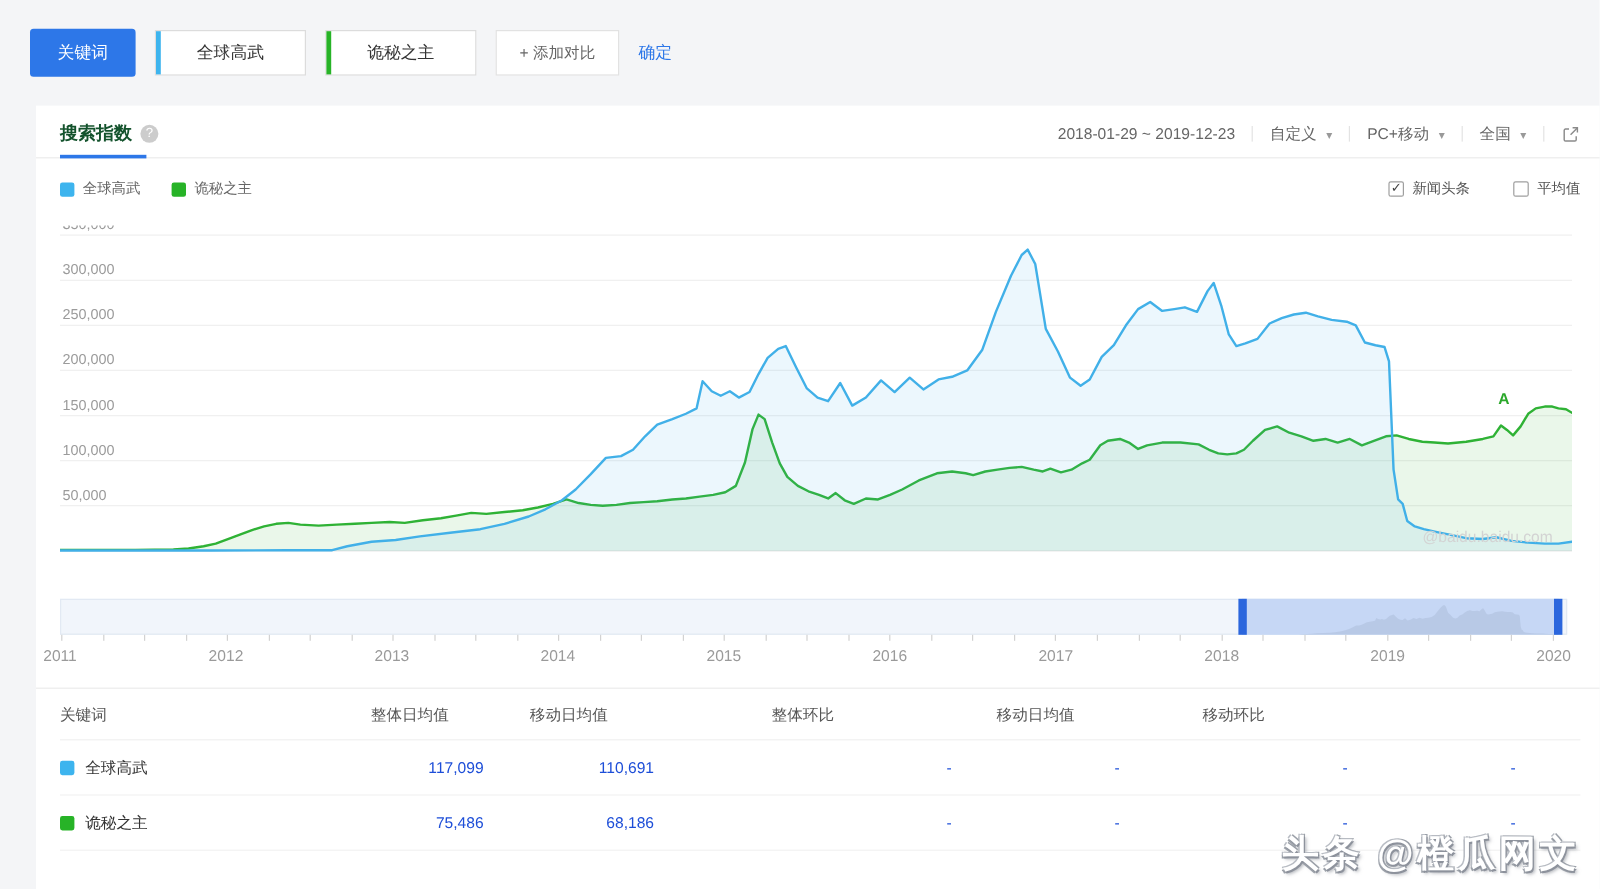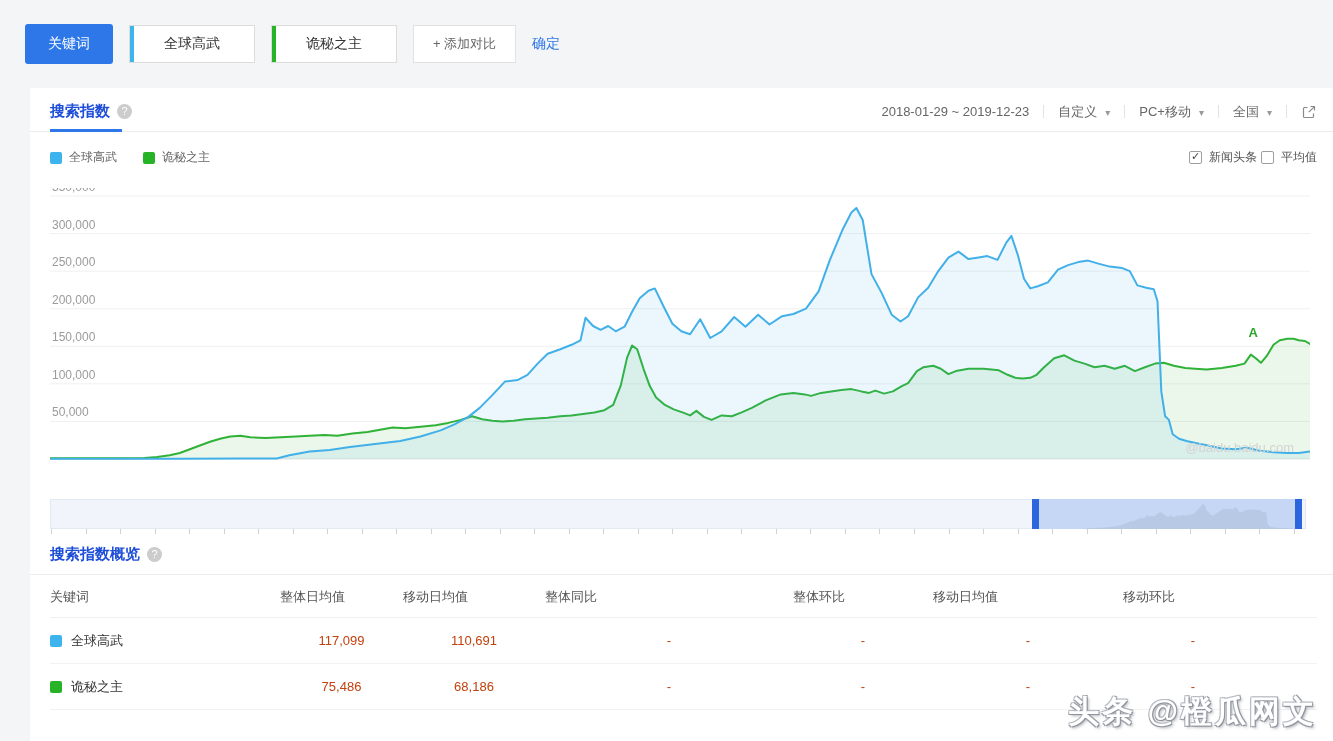--- a/index.html
+++ b/index.html
@@ -14,38 +14,38 @@
             border-radius:3px; border:none; display:flex; align-items:center; cursor:pointer; }
   .chip { position:relative; height:38px; width:126px; background:#fff; border:1px solid #dcdcdc;
           display:flex; align-items:center; justify-content:center; font-size:14px; color:#333; cursor:pointer; }
   .chip-bar { position:absolute; left:0; top:0; bottom:0; width:4px; }
   .chip-add { height:38px; width:103px; background:#fff; border:1px solid #e2e2e2; color:#666;
               font-size:13px; display:flex; align-items:center; justify-content:center; cursor:pointer; }
   .confirm { color:#2d77e8; font-size:14px; cursor:pointer; }
   
   .card { position:absolute; top:88px; left:30px; right:0; bottom:0; background:#fff; padding:0 16px 0 20px; }
   .sec-head { display:flex; align-items:center; padding-top:14px; }
-  .sec-title { font-size:15px; font-weight:bold; color:#1d4ed8; }
+  .sec-title { font-size:15px; font-weight:bold; color:#14532d; }
   .qmark { width:15px; height:15px; border-radius:50%; background:#ccc; color:#fff; font-size:11px;
            line-height:15px; text-align:center; margin-left:7px; cursor:pointer; }
   .qmark::after { content:"?"; }
   .head-right { margin-left:auto; display:flex; align-items:center; font-size:13px; color:#666; }
   .vsep { width:1px; height:13px; background:#e3e3e3; margin:0 14px; }
   .filter { display:flex; align-items:center; cursor:pointer; }
   .caret { margin-left:8px; }
   .caret::after { content:"▾"; color:#999; font-size:10px; }
   .export-btn { cursor:pointer; display:flex; align-items:center; }
   .divider { height:1px; background:#ececec; margin:10px -16px 0 -20px; position:relative; }
   .tab-ind { position:absolute; left:20px; top:-2px; width:72px; height:3px; background:#2d77e8; }
   
   .legend-row { margin-top:17px; display:flex; align-items:center; }
   .lg-item { display:flex; align-items:center; margin-right:26px; cursor:pointer; }
   .lg-sw { width:12px; height:12px; border-radius:2px; }
   .lg-label { font-size:12px; color:#666; margin-left:7px; }
-  .cbx-group { margin-left:auto; display:flex; gap:4px; }
+  .cbx-group { margin-left:auto; display:flex; gap:36px; }
   .cbx { display:flex; align-items:center; cursor:pointer; }
   .cbx-box { width:13px; height:13px; border:1px solid #9f9f9f; border-radius:2px; background:#fff; position:relative; }
   .cbx-box.on::after { content:"✓"; position:absolute; left:1px; top:-2px; font-size:11px; font-weight:bold; color:#444; }
   .cbx-label { font-size:12px; color:#555; margin-left:7px; }
   
   .chart-wrap { position:relative; margin-top:22px; width:1260px; height:273px; }
   .chart-svg { position:absolute; inset:0; }
   .xlabels { position:absolute; top:100%; left:0; right:0; height:18px; margin-top:6px; }
   .xlabel { position:absolute; transform:translateX(-50%); font-size:12px; color:#9b9b9b; white-space:nowrap; }
   .chart-watermark { position:absolute; right:16px; bottom:6px; color:#d3d3d3; font-size:13px; }
@@ -54,27 +54,27 @@
   .slider-sel { position:absolute; top:-1px; bottom:-1px; background:#c6d7f5; cursor:grab; }
   .sil { position:absolute; inset:0; width:100%; height:100%; }
   .handle { position:absolute; top:-1px; bottom:-1px; width:7px; background:#2b66dd; cursor:ew-resize; }
   .stick { position:absolute; bottom:-6px; width:1px; height:5px; background:#d2d2d2; }
   .years { position:relative; margin-top:10px; height:18px; width:1256px; }
   .year { position:absolute; transform:translateX(-50%); font-size:13px; color:#9a9a9a; }
   
   .overview { margin-top:16px; }
   .tgrid { display:grid; grid-template-columns:230px 123px 142px 248px 140px 190px 140px; align-items:center; }
   .thead { padding:13px 0 11px; border-bottom:1px solid #f0f0f0; }
-  .th { font-size:13px; color:#555; text-align:left; }
+  .th { font-size:13px; color:#555; text-align:center; }
   .th:first-child { text-align:left; }
   .trow { height:46px; border-bottom:1px solid #f2f2f2; }
   .kw-cell { display:flex; align-items:center; }
   .kw-sw { width:12px; height:12px; border-radius:2px; margin-right:9px; }
   .kw-name { font-size:13px; color:#333; }
-  .td { font-size:13px; color:#c2410c; text-align:center; }
+  .td { font-size:13px; color:#1d4ed8; text-align:right; }
   
   .overlay-wm { position:absolute; right:16px; bottom:8px; z-index:9; font-size:31px; font-weight:bold;
     letter-spacing:3px; color:#fff; white-space:nowrap;
     text-shadow:1px 1px 0 #8d929c, -1px -1px 0 #b9bdc4, 1px -1px 0 #9ba0a8, -1px 1px 0 #9ba0a8, 2px 2px 3px rgba(110,115,125,.55);margin-left:32px; }
 </style>
 </head>
 <body>
 
 <div class="toolbar">
   <button class="btn-kw">关键词</button>
@@ -169,32 +169,39 @@
   <div class="slider">
     <div class="slider-sel" style="left: 78.5%; width: 21%;">
       <svg class="sil" id="silsvg" viewBox="0 0 100 30" preserveAspectRatio="none">
           <path d="M0.0,30.0L5.0,30.0L10.0,30.0L15.0,30.0L18.0,30.0L19.0,29.6L20.6,29.3L22.2,29.1L23.8,28.8L25.8,28.5L27.8,28.2L29.4,27.8L31.0,27.2L32.1,26.6L33.2,25.8L34.1,24.9L35.1,23.7L36.1,22.3L37.1,22.2L37.9,21.7L38.7,20.6L39.5,19.6L40.5,19.2L41.4,18.7L42.1,18.3L42.5,16.0L43.1,16.9L43.7,17.2L44.3,16.9L44.9,17.4L45.6,16.9L46.2,15.4L46.8,14.1L47.5,13.4L48.0,13.1L48.7,14.9L49.4,16.6L50.1,17.4L50.8,17.7L51.6,16.2L52.4,18.0L53.3,17.4L54.3,16.0L55.2,16.9L56.2,15.7L57.1,16.7L58.1,15.9L59.0,15.7L60.0,15.1L61.0,13.4L61.9,10.3L62.9,7.3L63.6,5.6L64.0,5.2L64.5,6.4L65.2,11.7L66.0,13.6L66.8,15.7L67.5,16.4L68.1,15.9L68.9,14.0L69.7,13.1L70.5,11.4L71.3,10.1L72.1,9.5L72.9,10.2L73.7,10.1L74.4,9.9L75.2,10.3L75.9,8.6L76.3,7.9L76.8,9.8L77.3,12.2L77.8,13.1L78.4,12.9L79.2,12.5L80.0,11.3L80.8,10.8L81.6,10.5L82.4,10.4L83.2,10.7L84.1,11.0L85.1,11.1L85.7,11.4L86.3,12.8L87.0,13.1L87.6,13.2L87.9,14.4L88.2,23.3L88.5,25.8L88.8,26.1L89.1,27.5L89.6,28.0L90.2,28.2L91.0,28.4L91.9,28.7L93.0,29.0L94.1,29.0L95.0,28.9L96.0,29.2L97.1,29.3L98.2,29.4L99.1,29.4L100.0,29.3L100,30L0,30Z" fill="rgba(90,105,135,0.13)"></path>
         </svg>
     </div>
     <div class="handle" id="hL" style="left: calc(78.5% - 3px);"></div>
     <div class="handle" id="hR" style="left: calc(99.5% - 4px);"></div>
     <div style="display:contents" id="sticks"></div>
   <span class="stick" style="left: 0%;"></span><span class="stick" style="left: 2.75278%;"></span><span class="stick" style="left: 5.50556%;"></span><span class="stick" style="left: 8.25833%;"></span><span class="stick" style="left: 11.0111%;"></span><span class="stick" style="left: 13.7639%;"></span><span class="stick" style="left: 16.5167%;"></span><span class="stick" style="left: 19.2694%;"></span><span class="stick" style="left: 22.0222%;"></span><span class="stick" style="left: 24.775%;"></span><span class="stick" style="left: 27.5278%;"></span><span class="stick" style="left: 30.2806%;"></span><span class="stick" style="left: 33.0333%;"></span><span class="stick" style="left: 35.7861%;"></span><span class="stick" style="left: 38.5389%;"></span><span class="stick" style="left: 41.2917%;"></span><span class="stick" style="left: 44.0444%;"></span><span class="stick" style="left: 46.7972%;"></span><span class="stick" style="left: 49.55%;"></span><span class="stick" style="left: 52.3028%;"></span><span class="stick" style="left: 55.0556%;"></span><span class="stick" style="left: 57.8083%;"></span><span class="stick" style="left: 60.5611%;"></span><span class="stick" style="left: 63.3139%;"></span><span class="stick" style="left: 66.0667%;"></span><span class="stick" style="left: 68.8194%;"></span><span class="stick" style="left: 71.5722%;"></span><span class="stick" style="left: 74.325%;"></span><span class="stick" style="left: 77.0778%;"></span><span class="stick" style="left: 79.8306%;"></span><span class="stick" style="left: 82.5833%;"></span><span class="stick" style="left: 85.3361%;"></span><span class="stick" style="left: 88.0889%;"></span><span class="stick" style="left: 90.8417%;"></span><span class="stick" style="left: 93.5944%;"></span><span class="stick" style="left: 96.3472%;"></span><span class="stick" style="left: 99.1%;"></span></div>
+  <div class="years">
+      <span class="year" style="left: 0%;">2011</span>
+      <span class="year" style="left: 11.0111%;">2012</span>
+      <span class="year" style="left: 22.0222%;">2013</span>
+      <span class="year" style="left: 33.0333%;">2014</span>
+      <span class="year" style="left: 44.0444%;">2015</span>
+      <span class="year" style="left: 55.0556%;">2016</span>
+      <span class="year" style="left: 66.0667%;">2017</span>
+      <span class="year" style="left: 77.0778%;">2018</span>
+      <span class="year" style="left: 88.0889%;">2019</span>
+      <span class="year" style="left: 99.1%;">2020</span>
+    </div>
 
   <div class="overview">
-    <div class="sec-head" style="padding-top:0">
-      <span class="sec-title">搜索指数概览</span>
-      <span class="qmark"></span>
-    </div>
     <div class="divider"></div>
     <div class="tgrid thead">
         <div class="th">关键词</div>
         <div class="th">整体日均值</div>
         <div class="th">移动日均值</div>
-        <div class="th">整体同比</div>
         <div class="th">整体环比</div>
         <div class="th">移动日均值</div>
         <div class="th">移动环比</div>
       </div>
     <div id="tbody">
         <div class="tgrid trow">
           <div class="kw-cell">
             <span class="kw-sw" style="background: rgb(61, 180, 238);"></span>
             <span class="kw-name">全球高武</span>
           </div>

